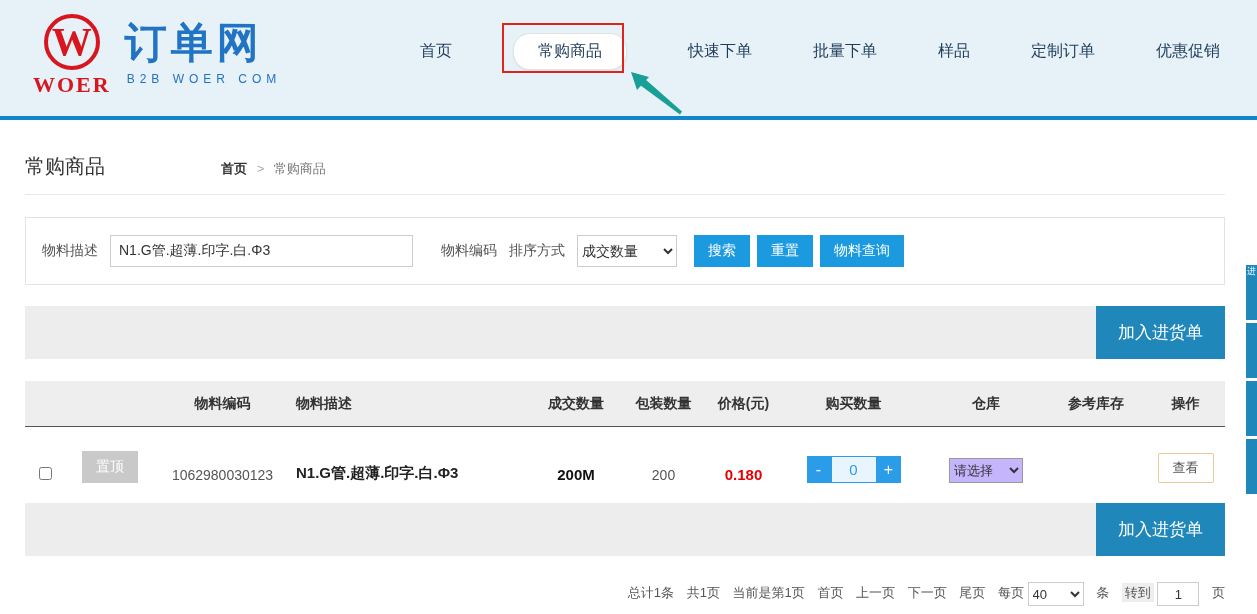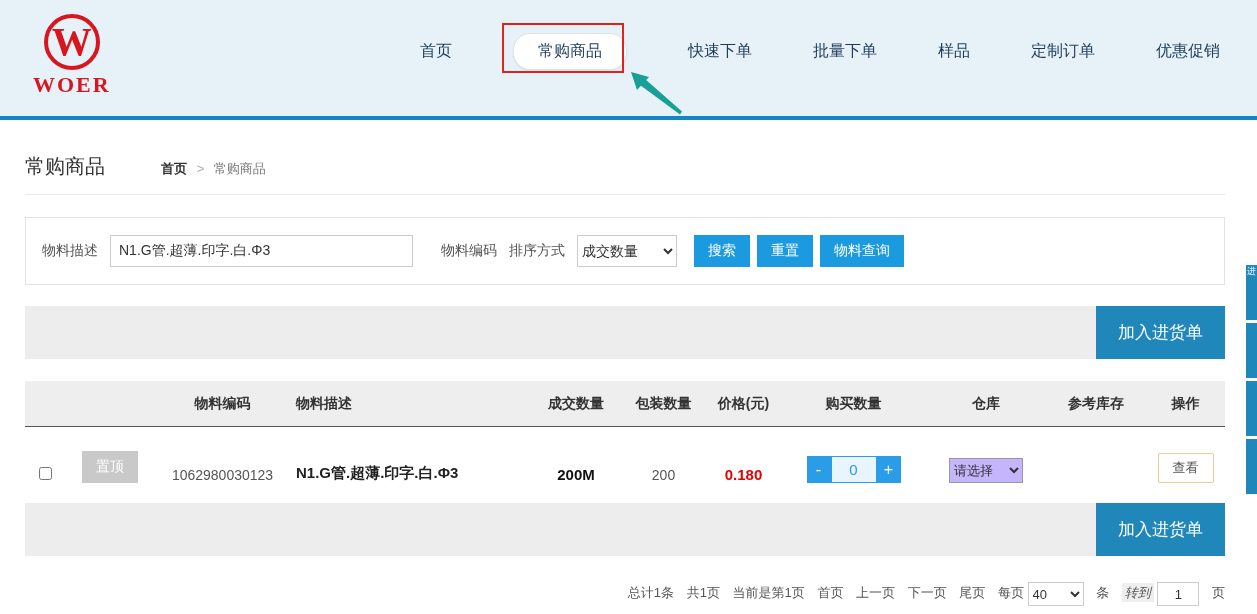--- a/index.html
+++ b/index.html
@@ -30,21 +30,21 @@
   .anno-box { position:absolute; left:502px; top:23px; width:122px; height:50px;
               border:2px solid #e0241b; pointer-events:none; }
   .anno-arrow { position:absolute; left:628px; top:70px; pointer-events:none; }
 
   
   .content { width:1200px; margin-left:25px; }
 
   .title-row { display:flex; align-items:baseline; margin-top:33px; padding-bottom:14px;
                border-bottom:1px solid #e8e8e8; }
   .page-title { font-size:20px; color:#333; font-weight:normal; }
-  .breadcrumb { margin-left:56px; font-size:13px; color:#888; }
+  .breadcrumb { margin-left:116px; font-size:13px; color:#888; }
   .crumb-home { color:#333; font-weight:bold; }
   .crumb-sep { margin:0 6px; color:#aaa; }
   .crumb-cur { color:#777; }
 
   .filter-panel { margin-top:22px; height:68px; border:1px solid #e3e3e3;
                   display:flex; align-items:center; padding-left:16px; background:#fff; }
   .f-label { font-size:14px; color:#555; margin-right:12px; white-space:nowrap; }
   .f-input { height:32px; border:1px solid #ccc; font-size:14px; color:#333;
              padding:0 8px; outline:none; }
   .f-input::placeholder { color:#b8b8b8; }
@@ -91,40 +91,44 @@
                 color:#2a9ce8; font-size:15px; text-align:center; outline:none; }
   .wh-select { width:74px; height:25px; border:1px solid #999; font-size:13px;
                color:#333; background:#c4b5fd; }
   .view-btn { background:#fff; border:1px solid #eccb96; color:#555; font-size:13px;
               padding:5px 14px; border-radius:2px; cursor:pointer;
               font-family:"Liberation Sans",sans-serif; }
 
   .pager { margin-top:26px; text-align:right; font-size:13px; color:#555; }
   .pager span { margin-left:9px; }
   .pg-link { cursor:pointer; }
-  .pg-goto { background:#eee; padding:2px 3px;font-style:italic; }
+  .pg-goto { background:#eee; padding:2px 3px; }
   .pg-select { width:56px; height:24px; border:1px solid #ccc; font-size:13px; color:#333;
                vertical-align:middle; background:#fff; }
   .pg-input { width:42px; height:24px; border:1px solid #ccc; font-size:13px; color:#333;
               text-align:center; vertical-align:middle; outline:none; }
 
   
   .side-widget { position:absolute; right:0; top:265px; width:11px; }
   .side-tab { width:11px; height:55px; background:#1f87b9; margin-bottom:3px;
               cursor:pointer; overflow:hidden; color:#fff; font-size:9px; line-height:12px;
               text-align:center; }
 </style>
 </head>
 <body>
 
 <div class="header">
   <div class="logo-wrap">
     <div class="logo-mark">
       <div class="logo-circle">W</div>
       <div class="logo-woer">WOER</div>
+    </div>
+    <div class="logo-text">
+      <div class="site-name">订单网</div>
+      <div class="site-sub">B2B WOER COM</div>
     </div>
   </div>
 
   <div class="nav">
     <div class="nav-item">首页</div>
     <div class="nav-item active">常购商品</div>
     <div class="nav-item">快速下单</div>
     <div class="nav-item">批量下单</div>
     <div class="nav-item">样品</div>
     <div class="nav-item">定制订单</div>

